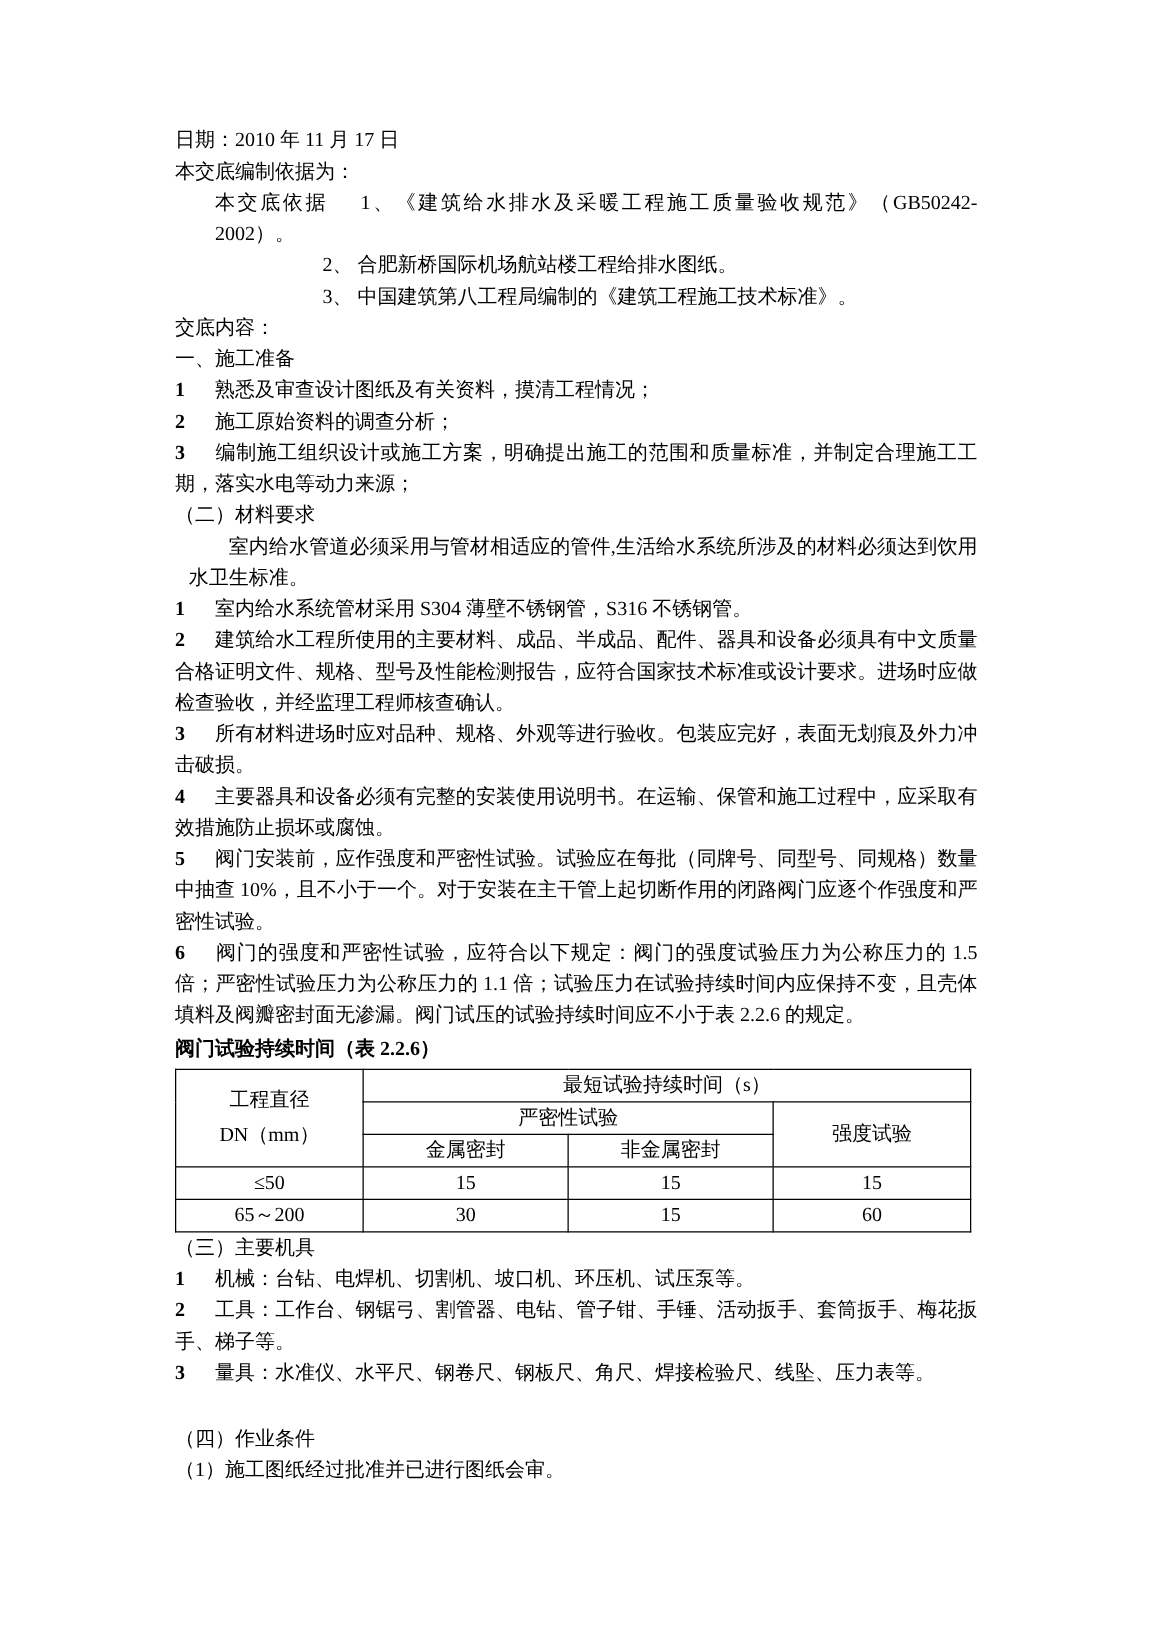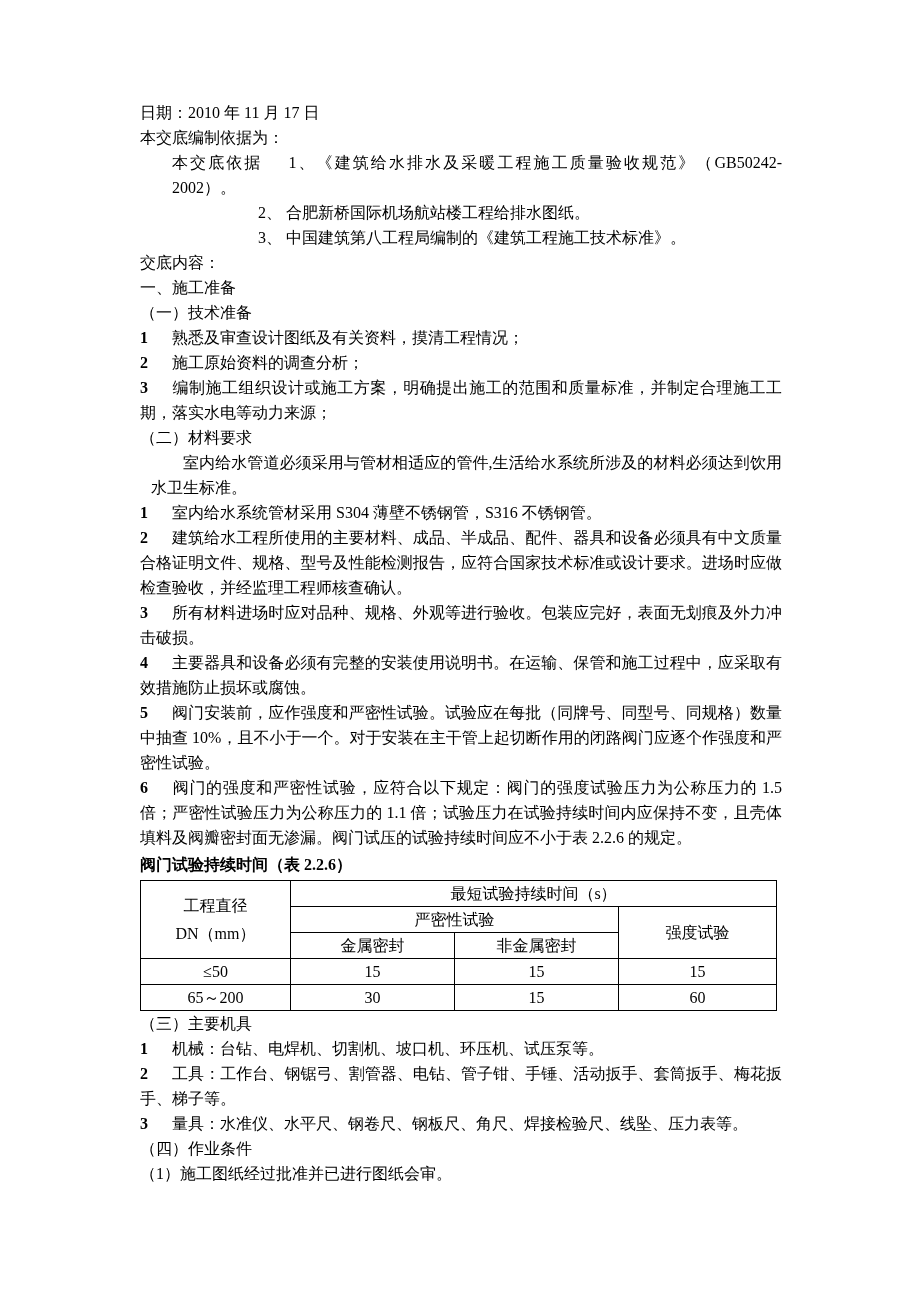--- a/index.html
+++ b/index.html
@@ -45,38 +45,37 @@
     border: 1px solid #000;
     text-align: center;
     vertical-align: middle;
     font-size: 16px;
     line-height: 23px;
     height: 25px;
     padding: 1px 2px;
   }
   td.dn-cell div { line-height: 28px; }
   .gap-before-3 { }
-  .gap-before-4 { }
+  .gap-before-4 { margin-top: 28px; }
 </style>
 </head>
 <body>
 
 <div class="page">
 
   <p>日期：2010 年 11 月 17 日</p>
   <p>本交底编制依据为：</p>
 
   <p class="indent1"><span class="basis-lead">本交底依据</span><span>1、《建筑给水排水及采暖工程施工质量验收规范》（GB50242-2002）。</span></p>
   <p class="indent2">2、 合肥新桥国际机场航站楼工程给排水图纸。</p>
   <p class="indent2">3、 中国建筑第八工程局编制的《建筑工程施工技术标准》。</p>
 
   <p class="bold">交底内容：</p>
   <p class="bold">一、施工准备</p>
 
-  <p class="bold">（一）技术准备</p>
   <p class="item"><span class="num">1</span><span>熟悉及审查设计图纸及有关资料，摸清工程情况；</span></p>
   <p class="item"><span class="num">2</span><span>施工原始资料的调查分析；</span></p>
   <p class="item"><span class="num">3</span><span>编制施工组织设计或施工方案，明确提出施工的范围和质量标准，并制定合理施工工期，落实水电等动力来源；</span></p>
 
   <p class="bold">（二）材料要求</p>
   <p class="first-indent">室内给水管道必须采用与管材相适应的管件,生活给水系统所涉及的材料必须达到饮用水卫生标准。</p>
   <p class="item"><span class="num">1</span><span>室内给水系统管材采用 S304 薄壁不锈钢管，S316 不锈钢管。</span></p>
   <p class="item"><span class="num">2</span><span>建筑给水工程所使用的主要材料、成品、半成品、配件、器具和设备必须具有中文质量合格证明文件、规格、型号及性能检测报告，应符合国家技术标准或设计要求。进场时应做检查验收，并经监理工程师核查确认。</span></p>
   <p class="item"><span class="num">3</span><span>所有材料进场时应对品种、规格、外观等进行验收。包装应完好，表面无划痕及外力冲击破损。</span></p>
   <p class="item"><span class="num">4</span><span>主要器具和设备必须有完整的安装使用说明书。在运输、保管和施工过程中，应采取有效措施防止损坏或腐蚀。</span></p>

